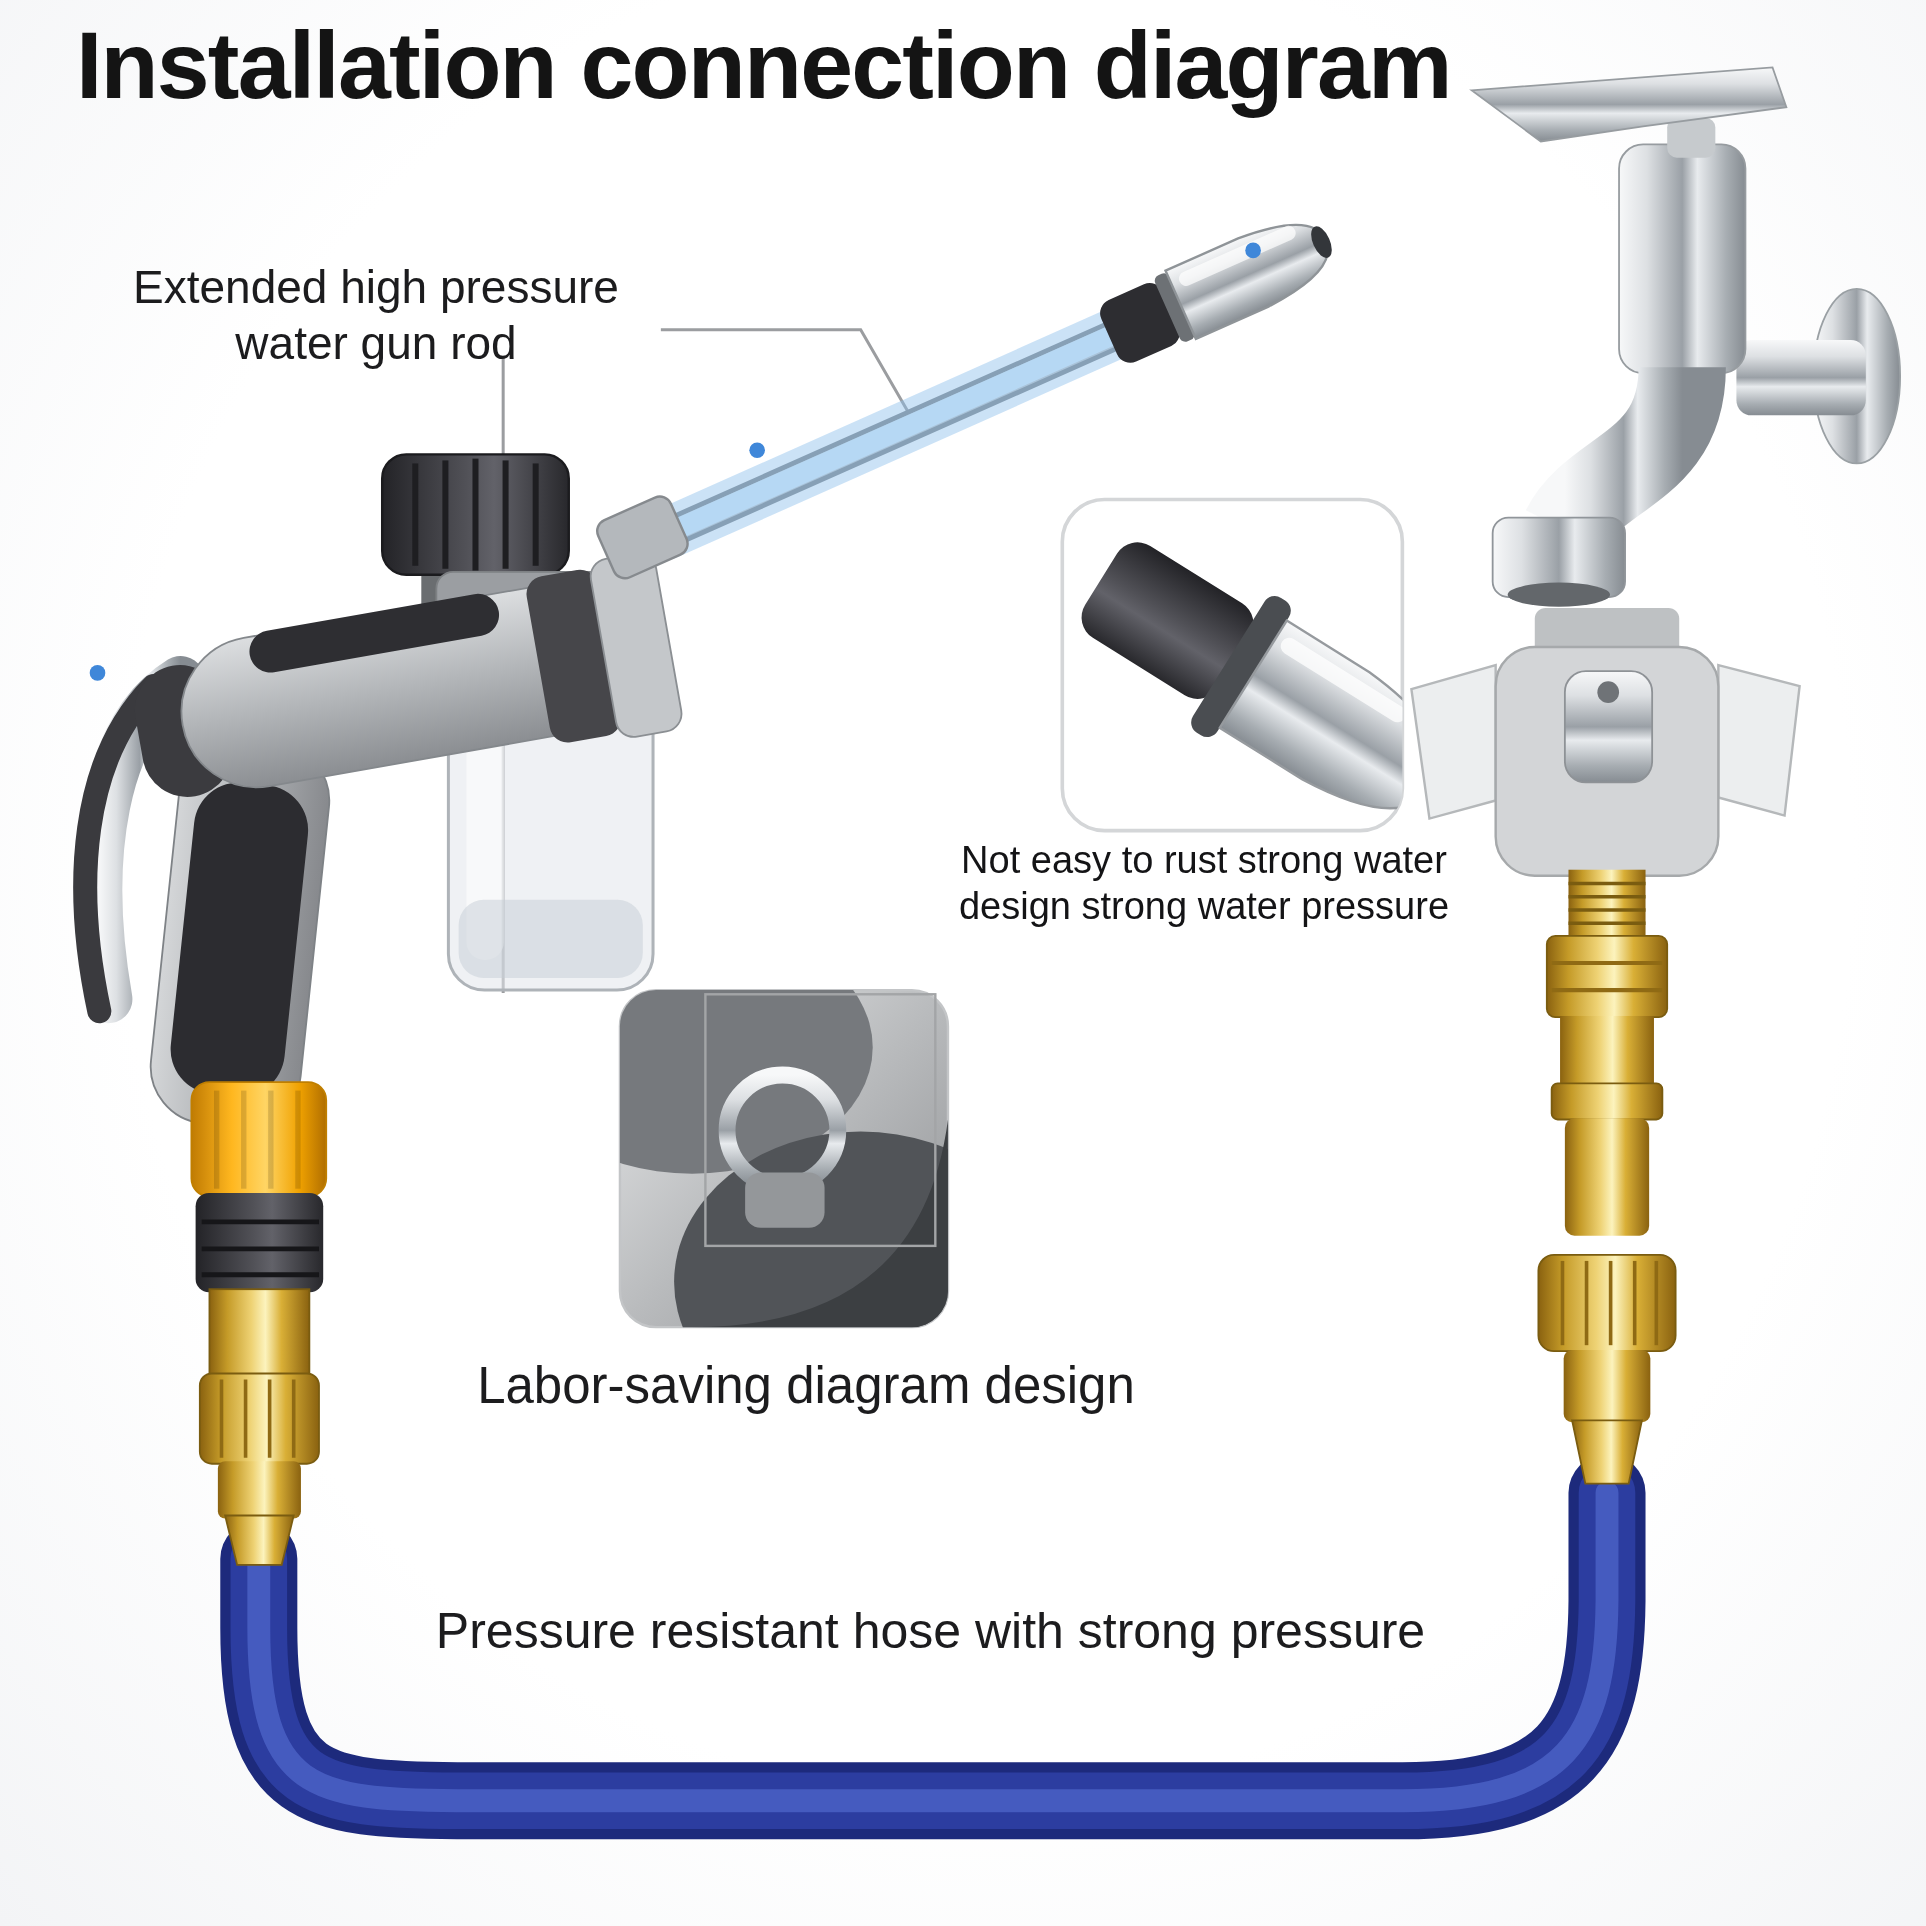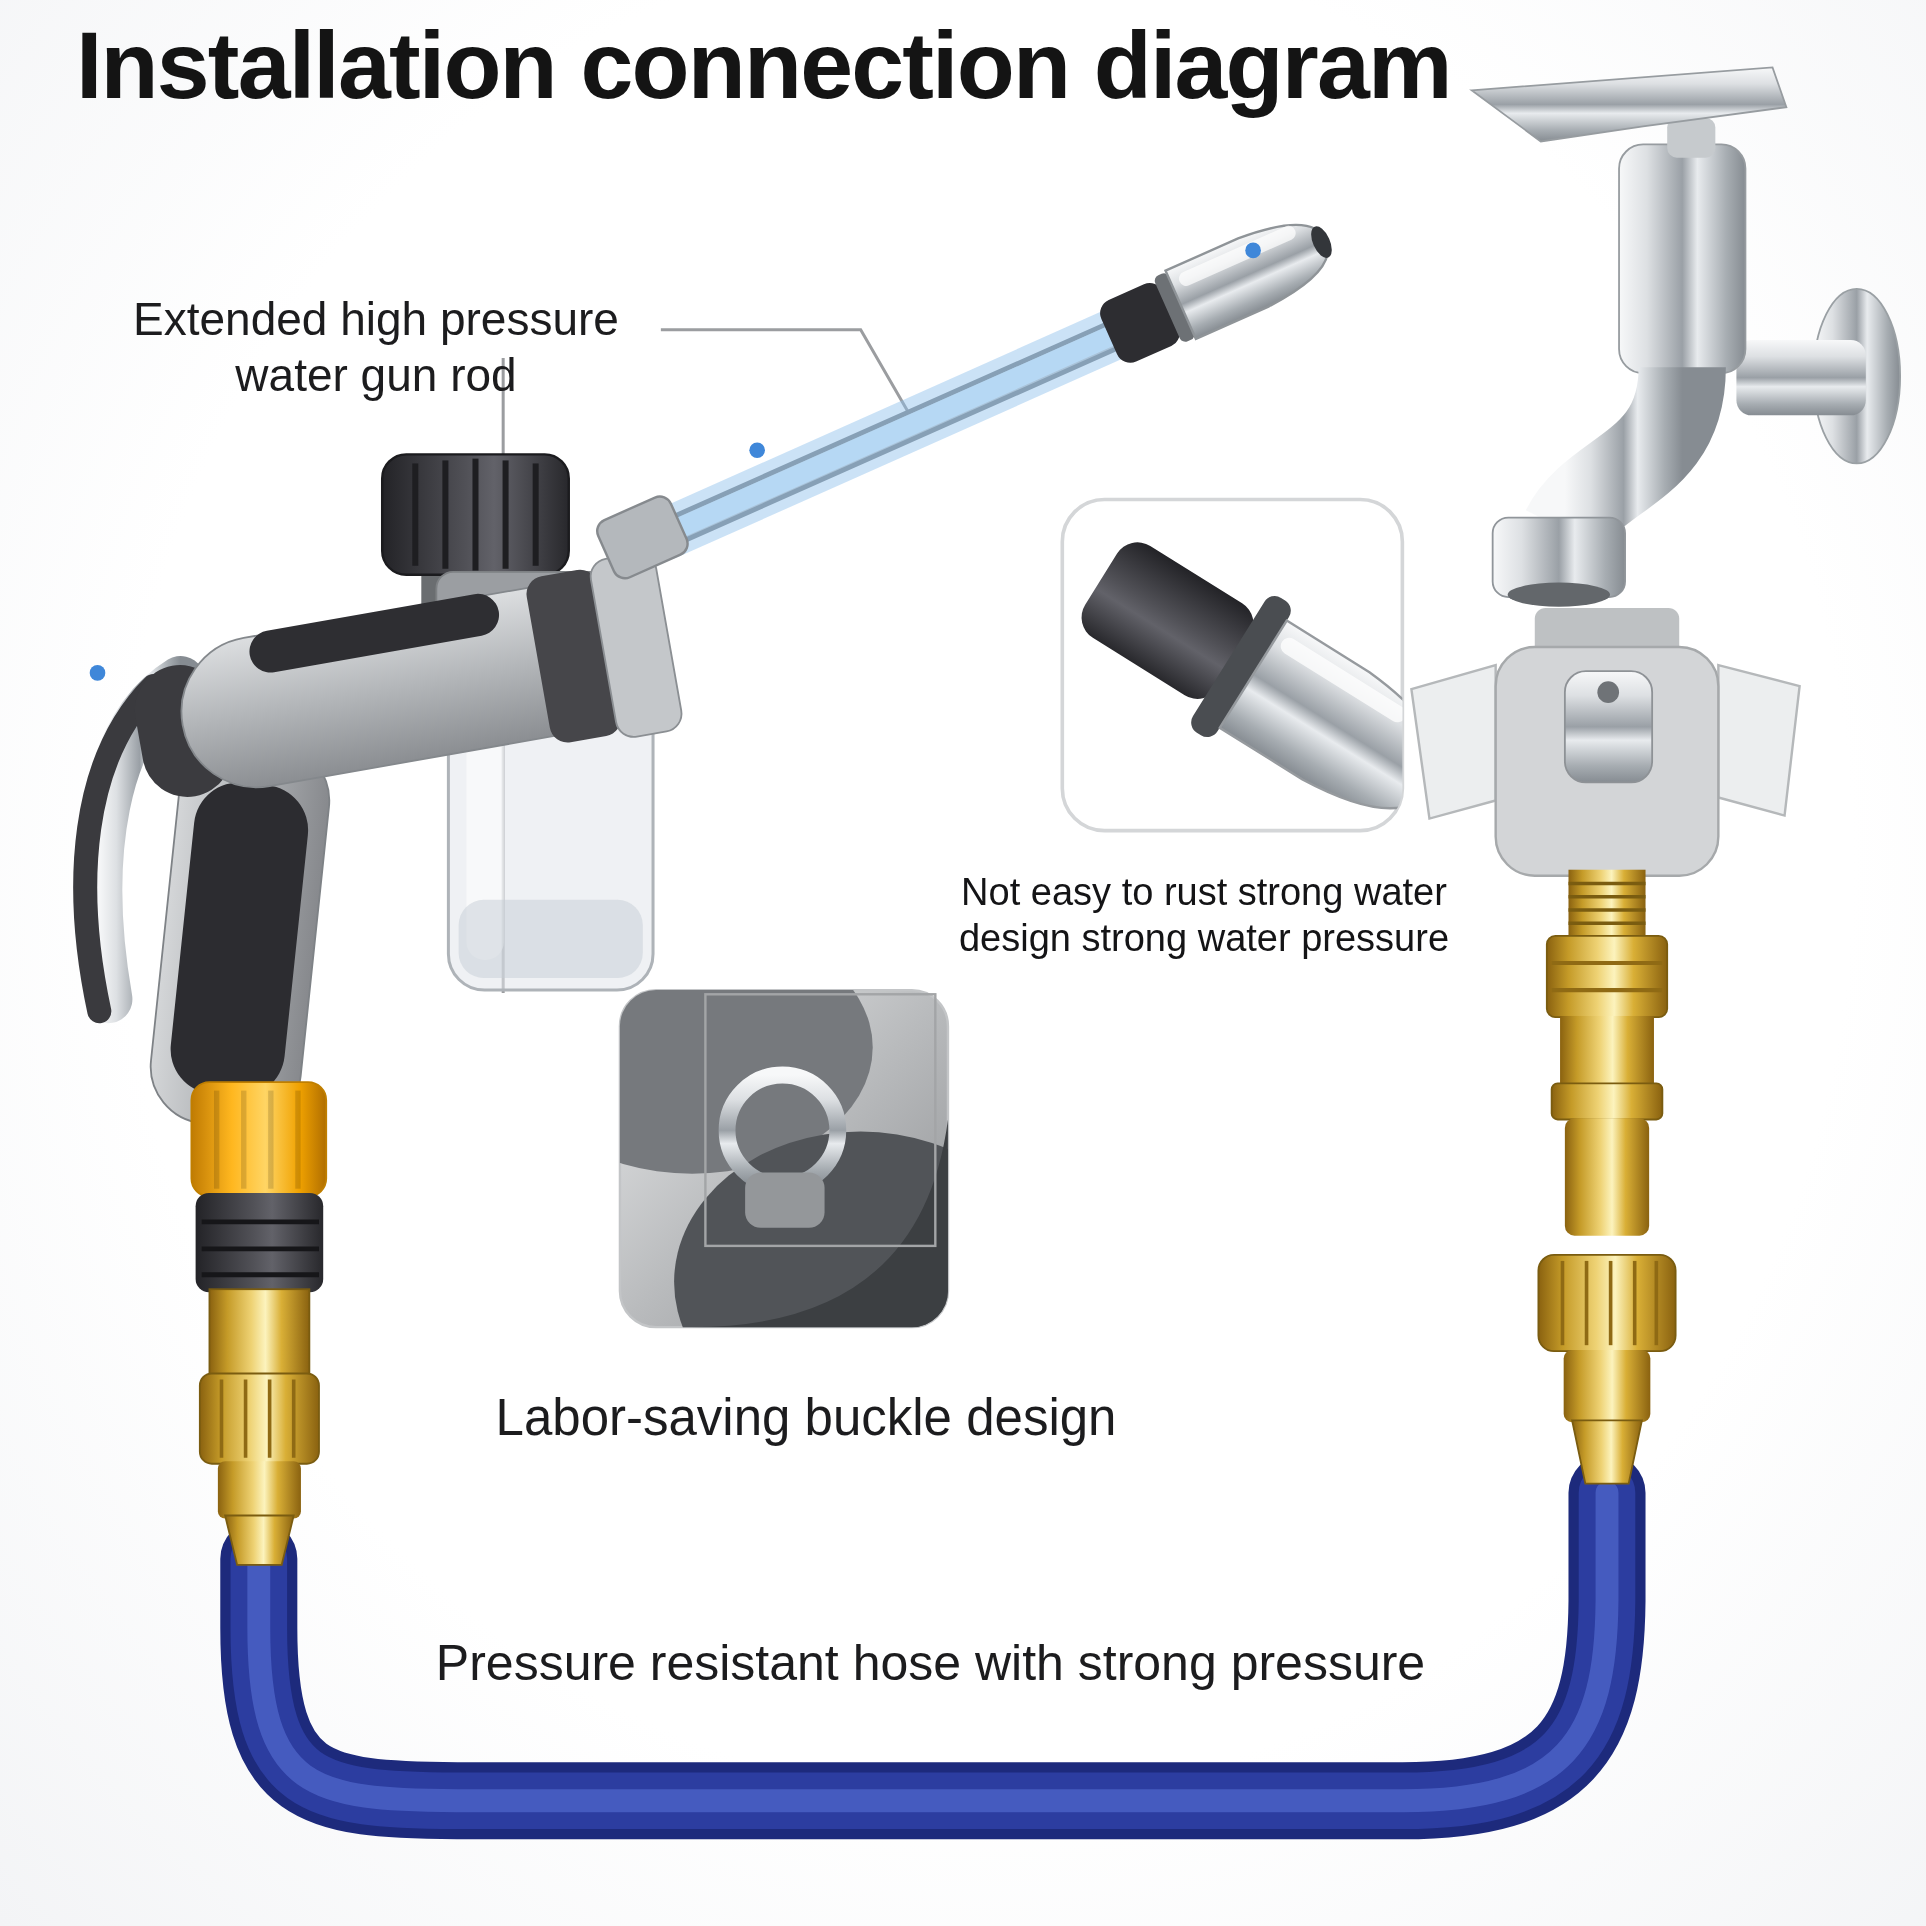--- a/index.html
+++ b/index.html
@@ -2,21 +2,21 @@
 <html style="font-size:9.6px"><head>
 <meta charset="utf-8">
 <style>
   html,body{margin:0;padding:0;}
   body{width:1926px;height:1926px;background:#ffffff;font-family:"Liberation Sans",sans-serif;}
   #canvas{position:relative;width:1926px;height:1926px;overflow:hidden;
           background:radial-gradient(ellipse at 50% 45%, #ffffff 62%, #f3f4f6 100%);padding-left:48px;}
   svg.art{position:absolute;left:0;top:0;}
   h1.title{position:absolute;left:76px;top:10.8px;margin:0;font-size:95px;font-weight:800;
            letter-spacing:-1.8px;color:#141414;white-space:nowrap;}
-  .label{position:absolute;color:#1c1c1e;text-align:center;margin-top:32px;}
+  .label{position:absolute;color:#1c1c1e;text-align:center;}
   .label span{display:block;}
   #rod-label{left:90px;top:259px;width:572px;font-size:46px;line-height:1.22;}
   #tip-label{left:915px;top:838px;width:578px;}
   #tip-label .tip-title{font-size:53px;margin-bottom:9.6px;}
   #tip-label .tip-sub{font-size:38px;line-height:1.2;color:#141416;}
   #buckle-label{left:439px;top:1356px;width:734px;font-size:51px;}
   #hose-label{left:383px;top:1602px;width:1095px;font-size:50px;}
 </style>
 </head>
 <body>
@@ -259,21 +259,21 @@
   <span>Extended high pressure</span>
   <span>water gun rod</span>
 </div>
 
 <div class="label" id="tip-label">
   <span class="tip-sub">Not easy to rust strong water</span>
   <span class="tip-sub">design strong water pressure</span>
 </div>
 
 <div class="label" id="buckle-label">
-  <span>Labor-saving buckle design</span>
+  <span>Labor-saving diagram design</span>
 </div>
 
 <div class="label" id="hose-label">
   <span>Pressure resistant hose with strong pressure</span>
 </div>
 
 </div>
 
 
 </body></html>

